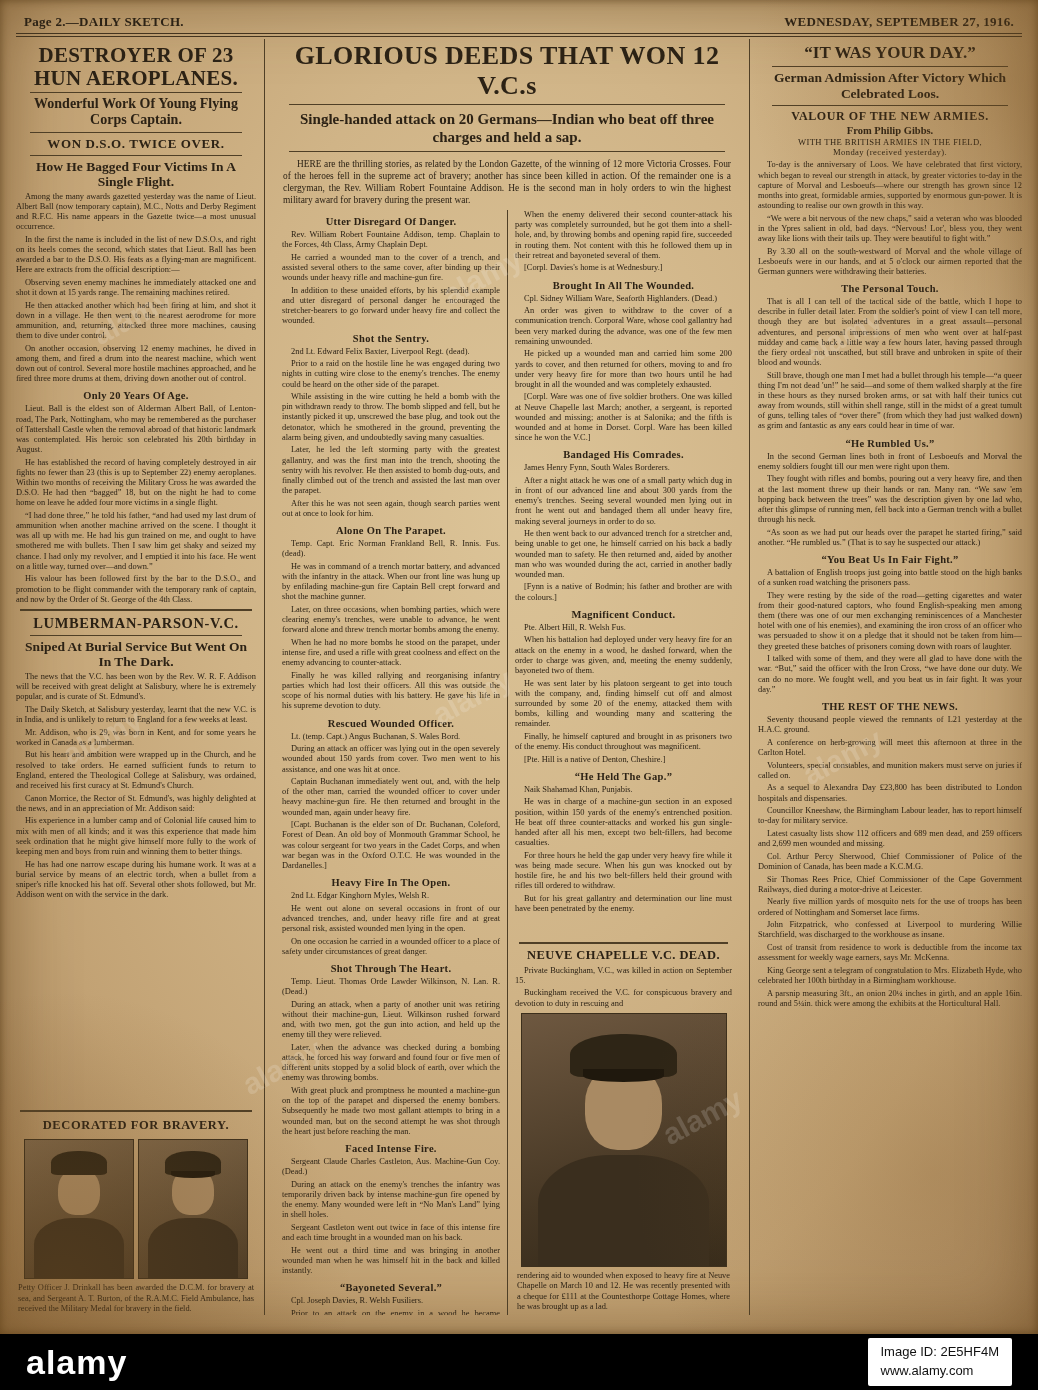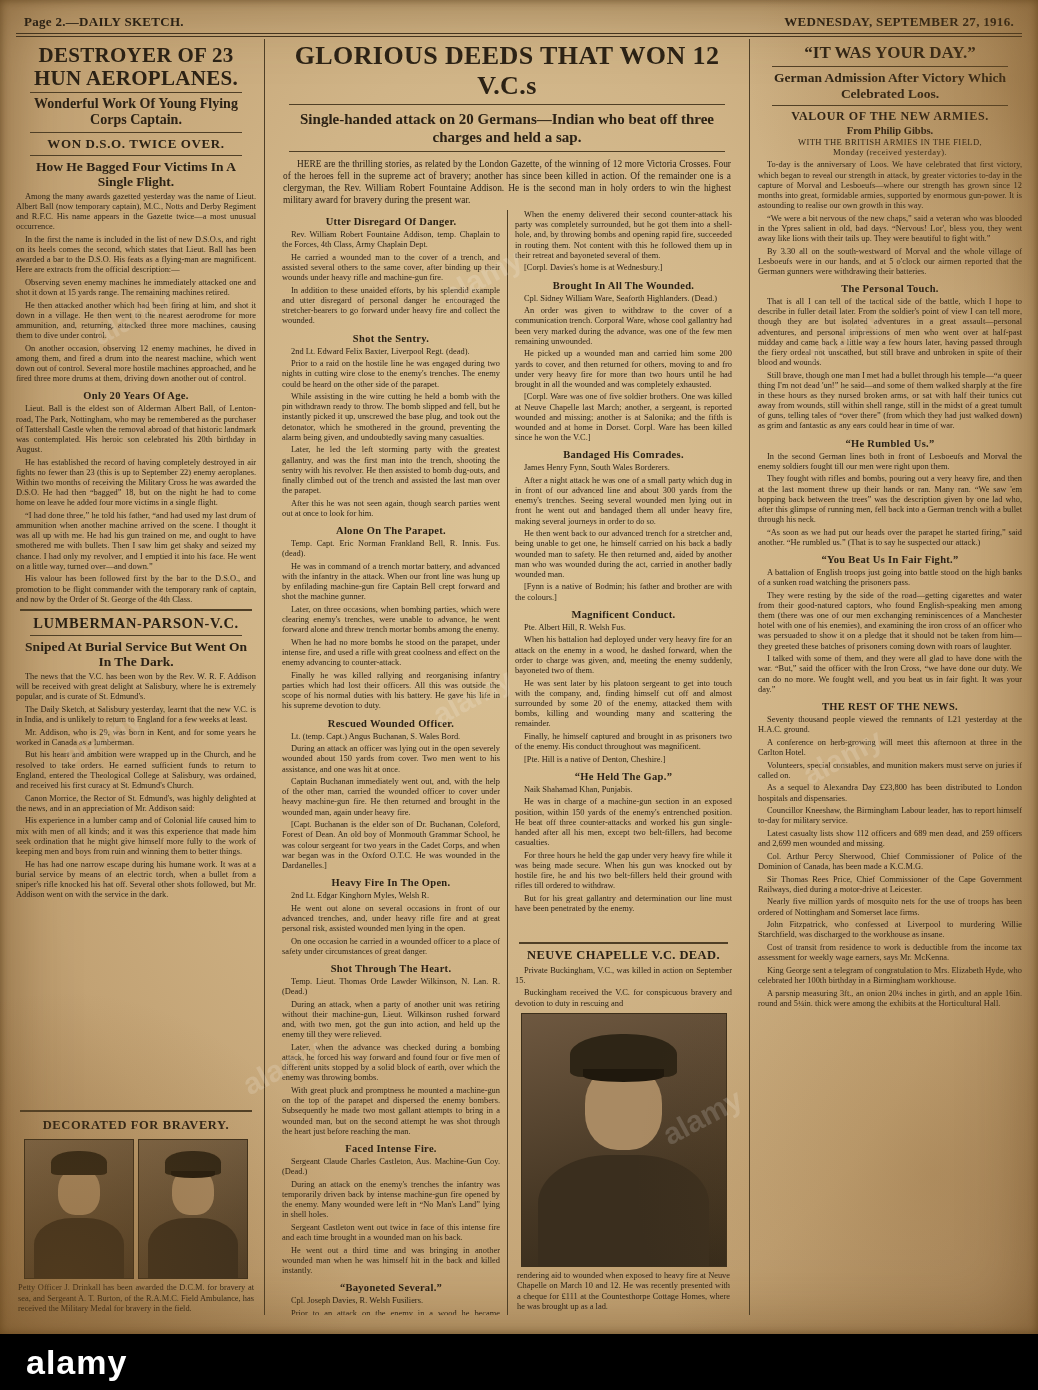--- a/index.html
+++ b/index.html
@@ -393,13 +393,17 @@
   <span class="wm" style="left:800px;top:320px;">alamy</span>
   <span class="wm" style="left:60px;top:720px;">alamy</span>
   <span class="wm" style="left:430px;top:680px;">alamy</span>
   <span class="wm" style="left:800px;top:740px;">alamy</span>
   <span class="wm" style="left:240px;top:1050px;">alamy</span>
   <span class="wm" style="left:660px;top:1100px;">alamy</span>
 </div>
 
 <div class="alamy-bar">
   <span class="alamy-logo">alamy</span>
+  <div class="id-box">
+    <div>Image ID: 2E5HF4M</div>
+    <div>www.alamy.com</div>
+  </div>
 </div>
 
 </body></html>

